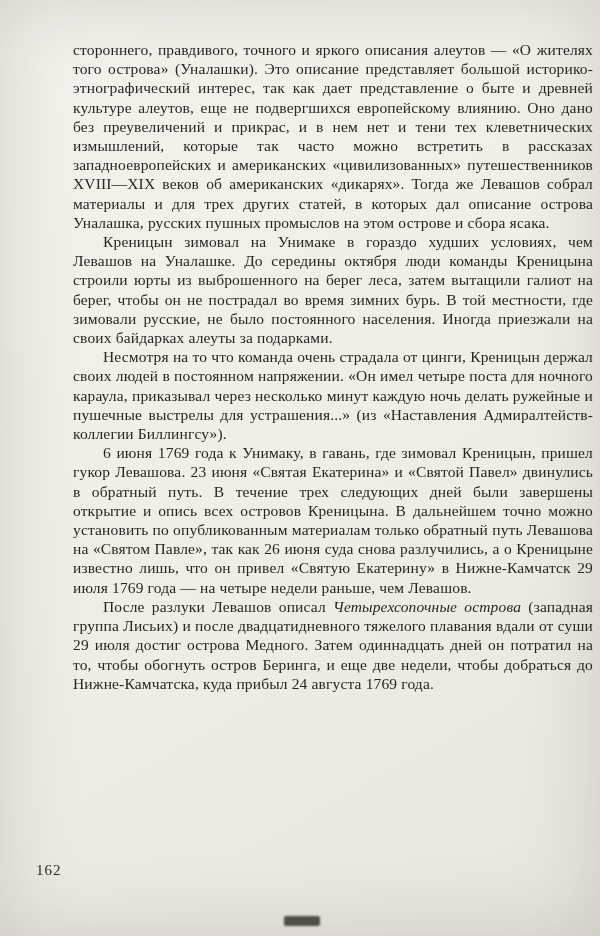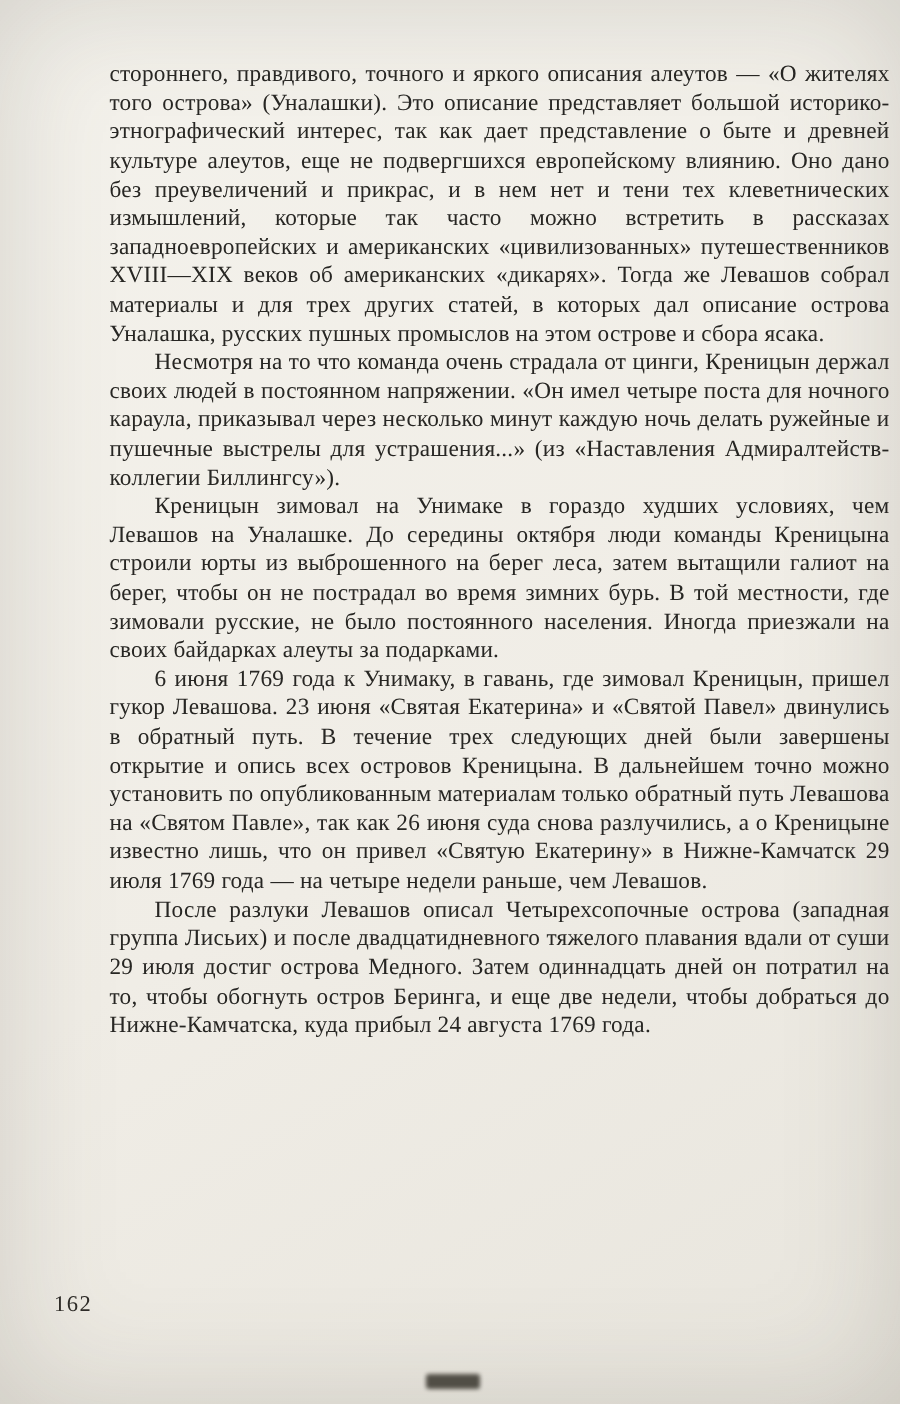--- a/index.html
+++ b/index.html
@@ -23,21 +23,21 @@
     width: 520px;
     color: #272623;
     font-size: 15.5px;
     line-height: 19.2px;
     text-align: justify;
     letter-spacing: 0.15px;
     margin-left: 27px;
   }
   .para { text-indent: 30px; }
   .para.no-indent { text-indent: 0; }
-  .italic { }
+  .italic { font-style: italic; }
   .page-number {
     position: absolute;
     left: 36px;
     top: 862px;
     font-size: 15px;
     color: #2e2c28;
     letter-spacing: 1px;
   }
   .scan-artifact {
     position: absolute;
@@ -53,23 +53,23 @@
 </style>
 </head>
 <body>
 
 <div class="page">
 
   <div class="text-block">
 
     <p class="para no-indent">стороннего, правдивого, точного и яркого описания алеутов — «О жителях того острова» (Уналашки). Это описание представляет большой историко-этнографический интерес, так как дает представление о быте и древней культуре алеутов, еще не подвергшихся европейскому влиянию. Оно дано без преувеличений и прикрас, и в нем нет и тени тех клеветнических измышлений, которые так часто можно встретить в рассказах западноевропейских и американских «цивилизованных» путешественников XVIII—XIX веков об американских «дикарях». Тогда же Левашов собрал материалы и для трех других статей, в которых дал описание острова Уналашка, русских пушных промыслов на этом острове и сбора ясака.</p>
 
+    <p class="para">Креницын зимовал на Унимаке в гораздо худших условиях, чем Левашов на Уналашке. До середины октября люди команды Креницына строили юрты из выброшенного на берег леса, затем вытащили галиот на берег, чтобы он не пострадал во время зимних бурь. В той местности, где зимовали русские, не было постоянного населения. Иногда приезжали на своих байдарках алеуты за подарками.</p>
+
     <p class="para">Несмотря на то что команда очень страдала от цинги, Креницын держал своих людей в постоянном напряжении. «Он имел четыре поста для ночного караула, приказывал через несколько минут каждую ночь делать ружейные и пушечные выстрелы для устрашения...» (из «Наставления Адмиралтейств-коллегии Биллингсу»).</p>
-
-    <p class="para">Креницын зимовал на Унимаке в гораздо худших условиях, чем Левашов на Уналашке. До середины октября люди команды Креницына строили юрты из выброшенного на берег леса, затем вытащили галиот на берег, чтобы он не пострадал во время зимних бурь. В той местности, где зимовали русские, не было постоянного населения. Иногда приезжали на своих байдарках алеуты за подарками.</p>
 
 
     <p class="para">6 июня 1769 года к Унимаку, в гавань, где зимовал Креницын, пришел гукор Левашова. 23 июня «Святая Екатерина» и «Святой Павел» двинулись в обратный путь. В течение трех следующих дней были завершены открытие и опись всех островов Креницына. В дальнейшем точно можно установить по опубликованным материалам только обратный путь Левашова на «Святом Павле», так как 26 июня суда снова разлучились, а о Креницыне известно лишь, что он привел «Святую Екатерину» в Нижне-Камчатск 29 июля 1769 года — на четыре недели раньше, чем Левашов.</p>
 
     <p class="para"><span>После разлуки Левашов описал </span><span class="italic">Четырехсопочные острова</span><span> (западная группа Лисьих) и после двадцатидневного тяжелого плавания вдали от суши 29 июля достиг острова Медного. Затем одиннадцать дней он потратил на то, чтобы обогнуть остров Беринга, и еще две недели, чтобы добраться до Нижне-Камчатска, куда прибыл 24 августа 1769 года.</span></p>
 
 
   </div>
 
   <div class="page-number">162</div>

